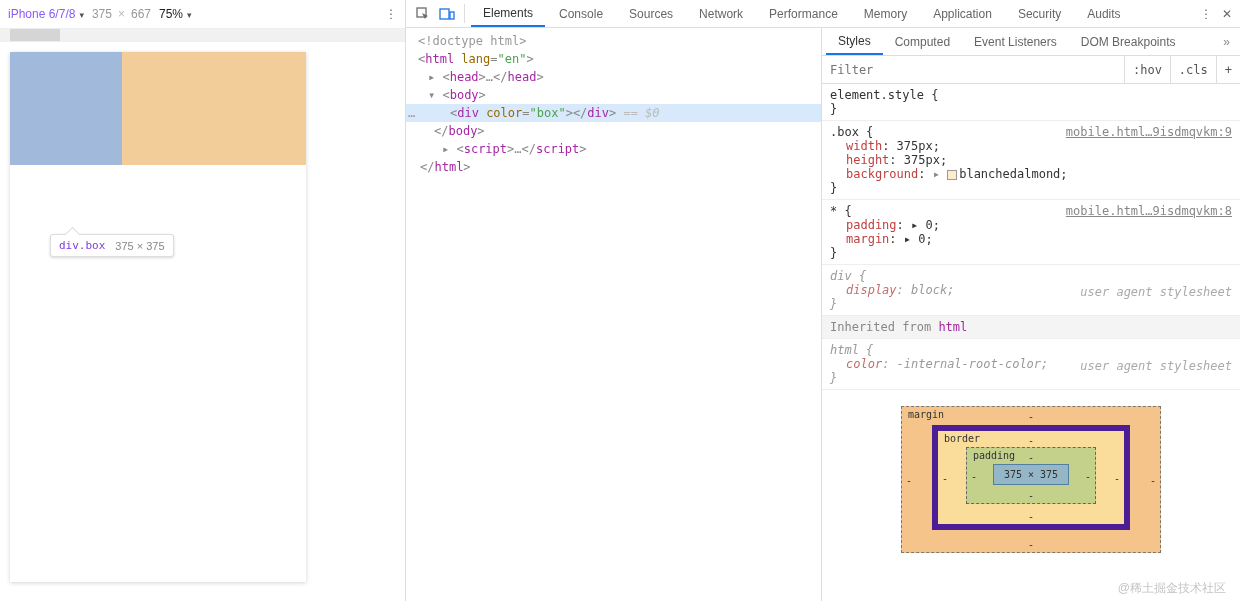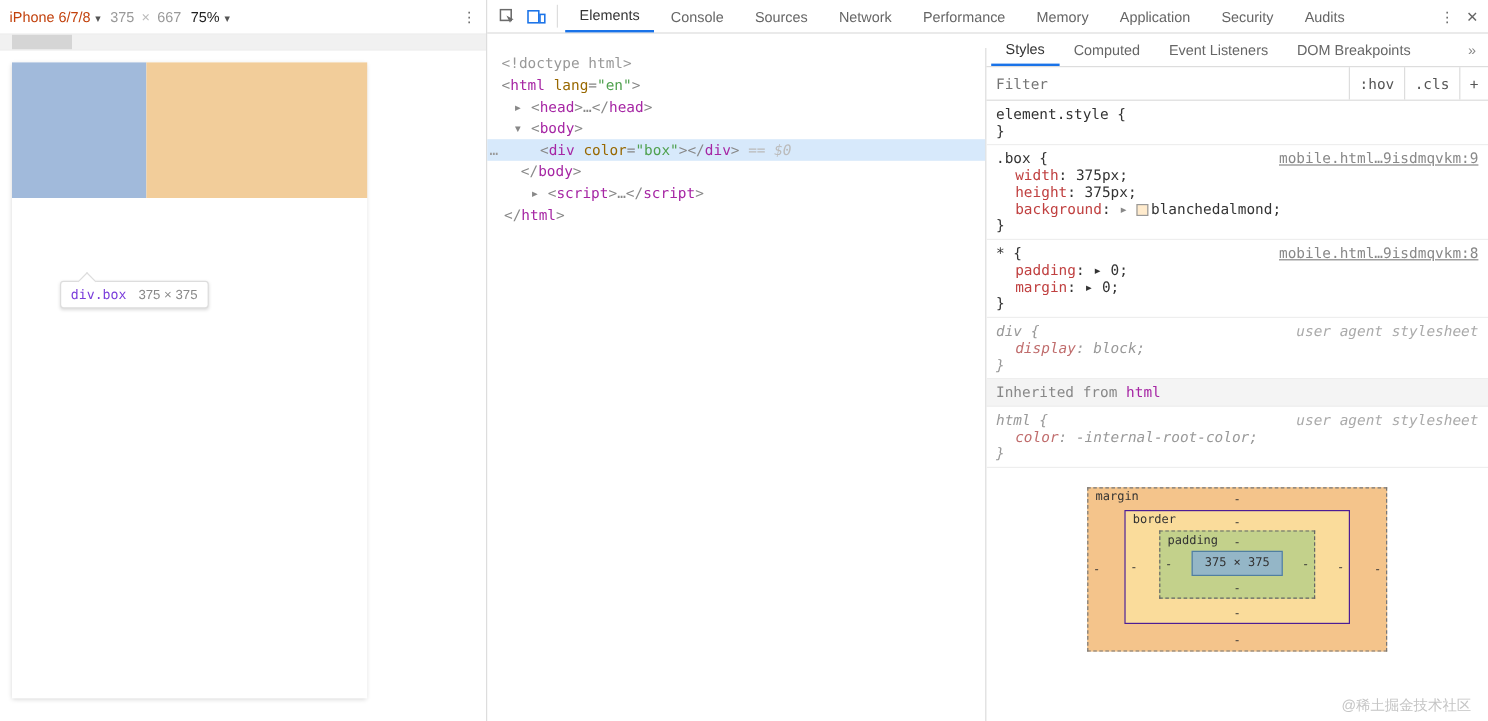--- a/index.html
+++ b/index.html
@@ -9,21 +9,21 @@
     font-size: 12px;
     color: #333;
     background: #fff;
     overflow: hidden;
   }
   .app { display: flex; width: 1240px; height: 601px; }
 
   
   .left { width: 406px; border-right: 1px solid #ddd; display: flex; flex-direction: column; }
   .device-bar { height: 28px; display: flex; align-items: center; padding: 0 8px; gap: 8px; color: #333; }
-  .device-name { display: flex; align-items: center; gap: 4px; color: #c2410c; }
+  .device-name { display: flex; align-items: center; gap: 4px; color: #8b5cf6; }
   .dim { color: #999; display: flex; align-items: flex-start; gap: 6px; }
   .dim .x { color: #bbb; }
   .zoom { color: #222; display: flex; align-items: center; gap: 4px; }
   .kebab { margin-left: auto; color: #666; }
   .ruler-h { height: 14px; background: #f1f1f1; border-top: 1px solid #eee; border-bottom: 1px solid #eee; position: relative; }
   .ruler-h .mark { position: absolute; top: 0; bottom: 0; width: 50px; background: #d5d5d5; left: 10px; }
   .device-area { flex: 1; padding: 10px; position: relative; }
   .device-frame { width: 296px; height: 530px; background: #fff; box-shadow: 0 1px 4px rgba(0,0,0,.18); position: relative; }
   .rendered-box { position: absolute; top: 0; left: 0; width: 296px; height: 113px; display: flex; }
   .rendered-box .blue { flex: 0 0 38%; background: #a1badb; }
@@ -39,21 +39,21 @@
   .tabbar { height: 28px; border-bottom: 1px solid #ddd; display: flex; align-items: stretch; padding-left: 6px; gap: 2px; }
   .tabbar .icon { width: 22px; display: flex; align-items: center; justify-content: center; color: #6b6b6b; }
   .tabbar .icon.device svg { stroke: #1a73e8; }
   .tab { padding: 0 12px; display: flex; align-items: center; color: #666; cursor: pointer; font-size: 12px; }
   .tab.active { color: #333; border-bottom: 2px solid #1a73e8; }
   .tabbar .spacer { flex: 1; }
   .tabbar .endicons { display: flex; align-items: center; gap: 10px; padding-right: 8px; color: #666; }
   .panels { flex: 1; display: flex; min-height: 0; }
 
   
-  .dom { width: 416px; border-right: 1px solid #ddd; font-family: Menlo, Consolas, monospace; font-size: 12px; padding-top: 4px; position: relative; margin-top: 12px; }
+  .dom { width: 416px; border-right: 1px solid #ddd; font-family: Menlo, Consolas, monospace; font-size: 12px; padding-top: 4px; position: relative; }
   .dom .line { padding: 2px 4px 2px 12px; white-space: pre; }
   .dom .hl { background: #d7e9fb; position: relative; }
   .dom .ellips { position: absolute; left: 2px; color: #999; }
   .tri { color: #888; }
   .punct { color: #888; }
   .doctype { color: #999; }
   .tag { color: #a626a4; }
   .attr { color: #986801; }
   .val { color: #50a14f; }
   .eq0 { color: #bbb; font-style: italic; }
@@ -63,36 +63,36 @@
   .subtabs { height: 28px; border-bottom: 1px solid #ddd; display: flex; align-items: stretch; padding-left: 4px; }
   .subtab { padding: 0 12px; display: flex; align-items: center; color: #666; cursor: pointer; font-size: 12px; }
   .subtab.active { color: #333; border-bottom: 2px solid #1a73e8; }
   .subtabs .chev { margin-left: auto; padding: 0 10px; display: flex; align-items: center; color: #888; }
   .filterbar { height: 28px; border-bottom: 1px solid #ddd; display: flex; align-items: center; }
   .filterbar input { flex: 1; border: none; outline: none; padding: 0 8px; font-size: 12px; font-family: monospace; color: #555; }
   .filterbar .fcell { padding: 0 8px; border-left: 1px solid #ddd; height: 100%; display: flex; align-items: center; font-family: monospace; color: #555; cursor: pointer; }
   .rules { flex: 1; overflow: hidden; font-family: Menlo, Consolas, monospace; font-size: 12px; }
   .rule { padding: 4px 8px; border-bottom: 1px solid #eee; position: relative; }
   .rule .src { position: absolute; right: 8px; top: 4px; color: #888; text-decoration: underline; font-style: normal; }
-  .rule .ua { position: absolute; right: 8px; top: 4px; color: #aaa; font-style: italic; }
+  .rule .ua { position: absolute; right: 8px; top: 20px; color: #aaa; font-style: italic; }
   .sel2 { color: #333; }
   .brace { color: #333; }
   .prop { color: #c04040; }
   .pval { color: #333; }
   .rule .pline { padding-left: 16px; }
   .swatch { display: inline-block; width: 10px; height: 10px; border: 1px solid #999; background: #ffebcd; vertical-align: middle; margin-right: 2px; }
   .italic { font-style: italic; color: #999; }
   .inhh { padding: 4px 8px; background: #f4f4f4; border-bottom: 1px solid #eee; color: #888; }
   .inhh .from { color: #a626a4; }
 
   
   .boxmodel-wrap { display: flex; justify-content: center; padding: 16px 0 8px; }
   .bm-margin { background: #f4c48b; border: 1px dashed #777; padding: 18px 30px 22px; position: relative; font-family: Menlo, monospace; font-size: 10px; text-align: center; }
   .bm-margin > .lbl { position: absolute; top: 2px; left: 6px; }
-  .bm-border { background: #fadc9b; border: 1px solid #4c1d95; padding: 16px 28px 20px; position: relative; }
+  .bm-border { background: #fadc9b; border: 6px solid #4c1d95; padding: 16px 28px 20px; position: relative; }
   .bm-border > .lbl { position: absolute; top: 2px; left: 6px; }
   .bm-padding { background: #c3d18b; border: 1px dashed #666; padding: 16px 26px 18px; position: relative; }
   .bm-padding > .lbl { position: absolute; top: 2px; left: 6px; }
   .bm-content { background: #94b6c7; border: 1px solid #507fa0; padding: 4px 10px; }
   .bm-dash { position: absolute; font-size: 10px; }
   .bm-n { top: 4px; left: 50%; transform: translateX(-50%); }
   .bm-s { bottom: 2px; left: 50%; transform: translateX(-50%); }
   .bm-w { left: 4px; top: 50%; transform: translateY(-50%); }
   .bm-e { right: 4px; top: 50%; transform: translateY(-50%); }
 

